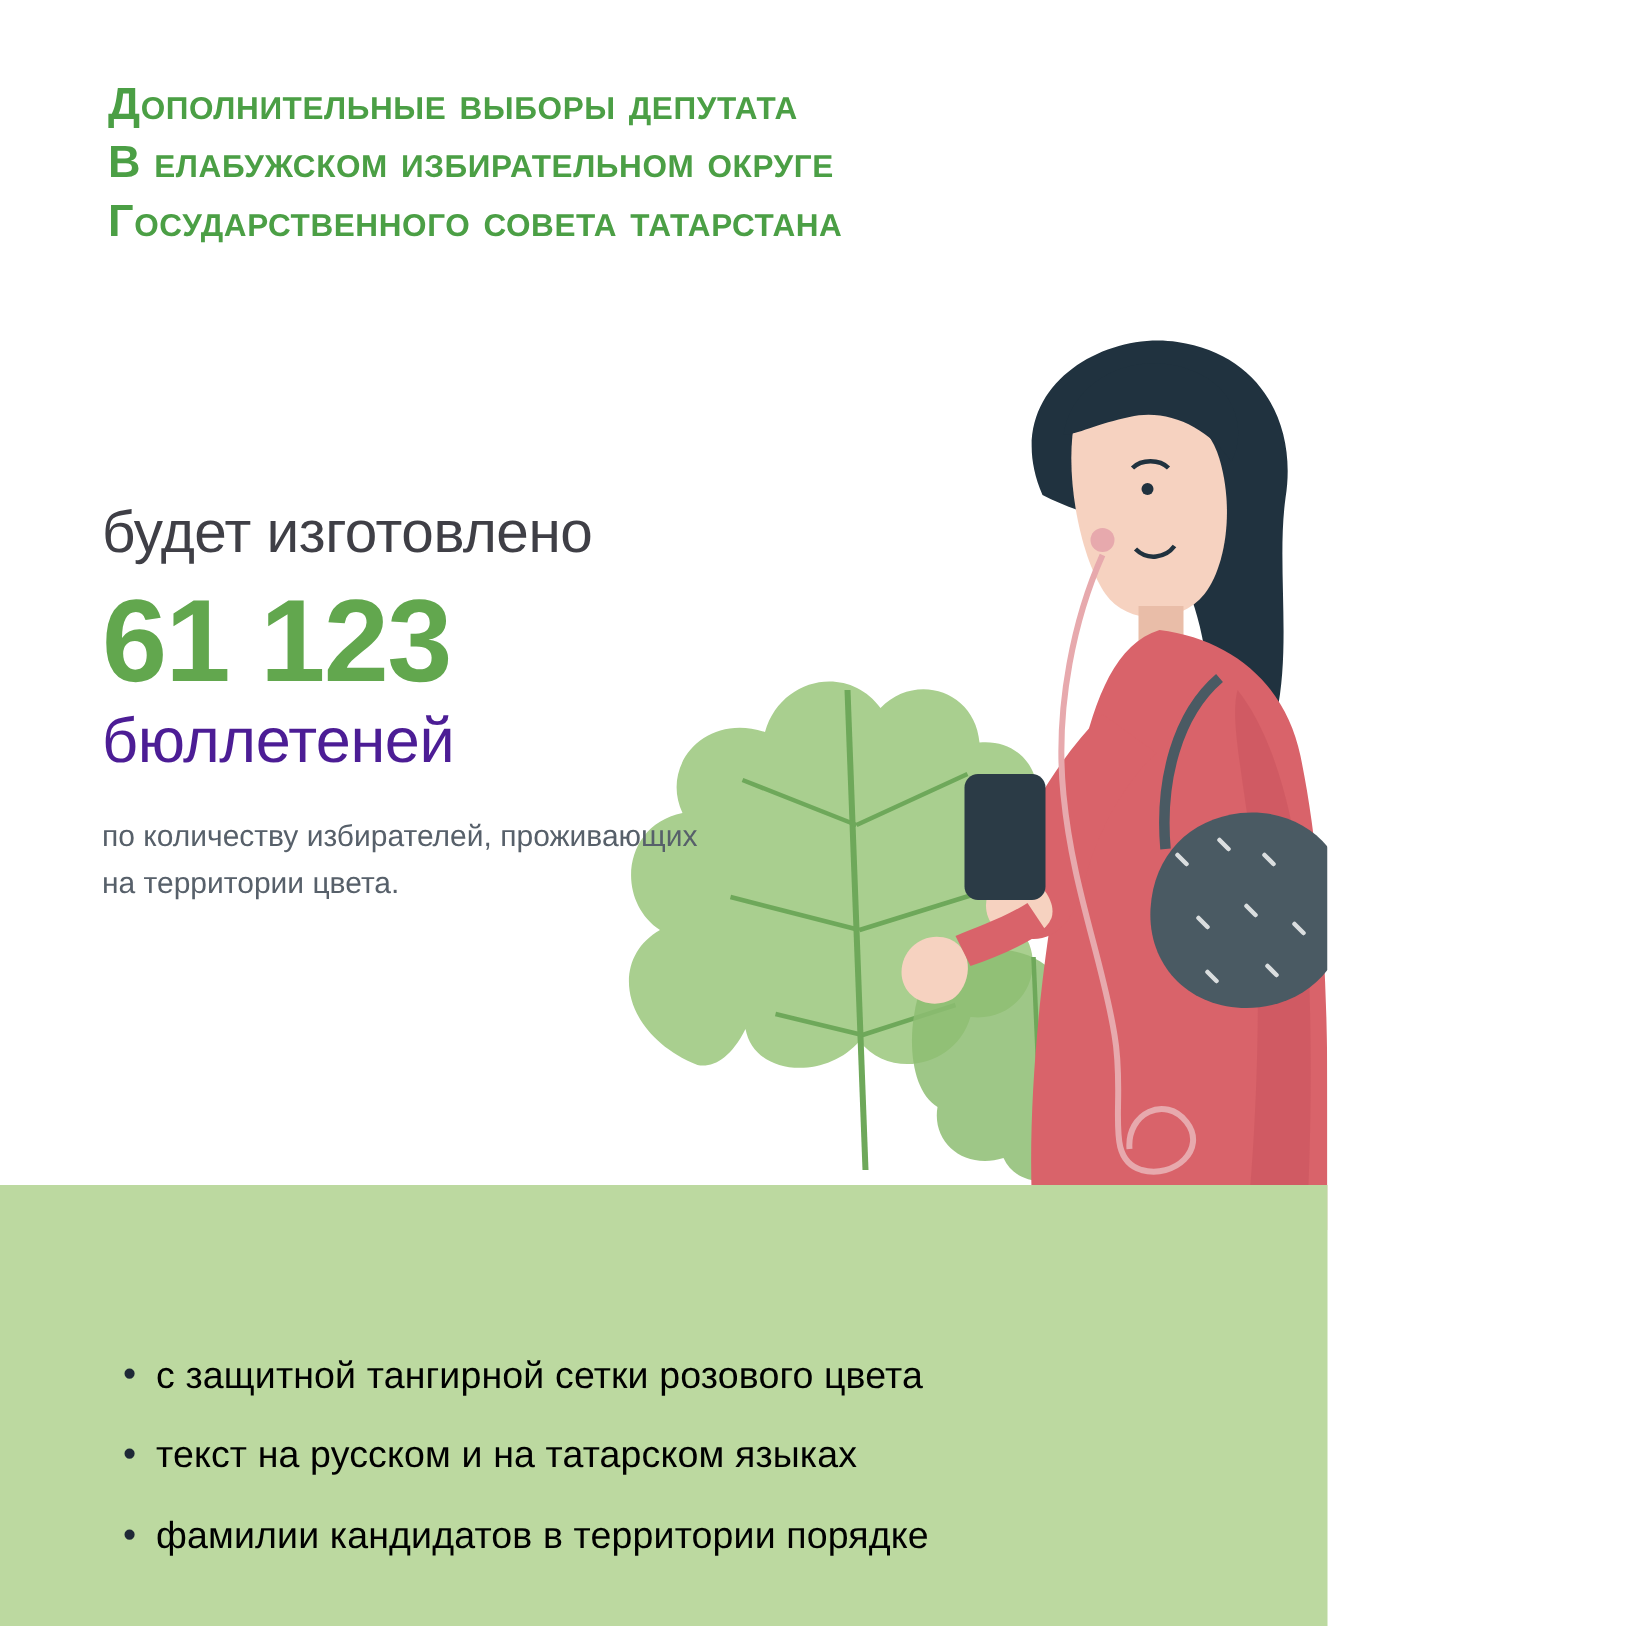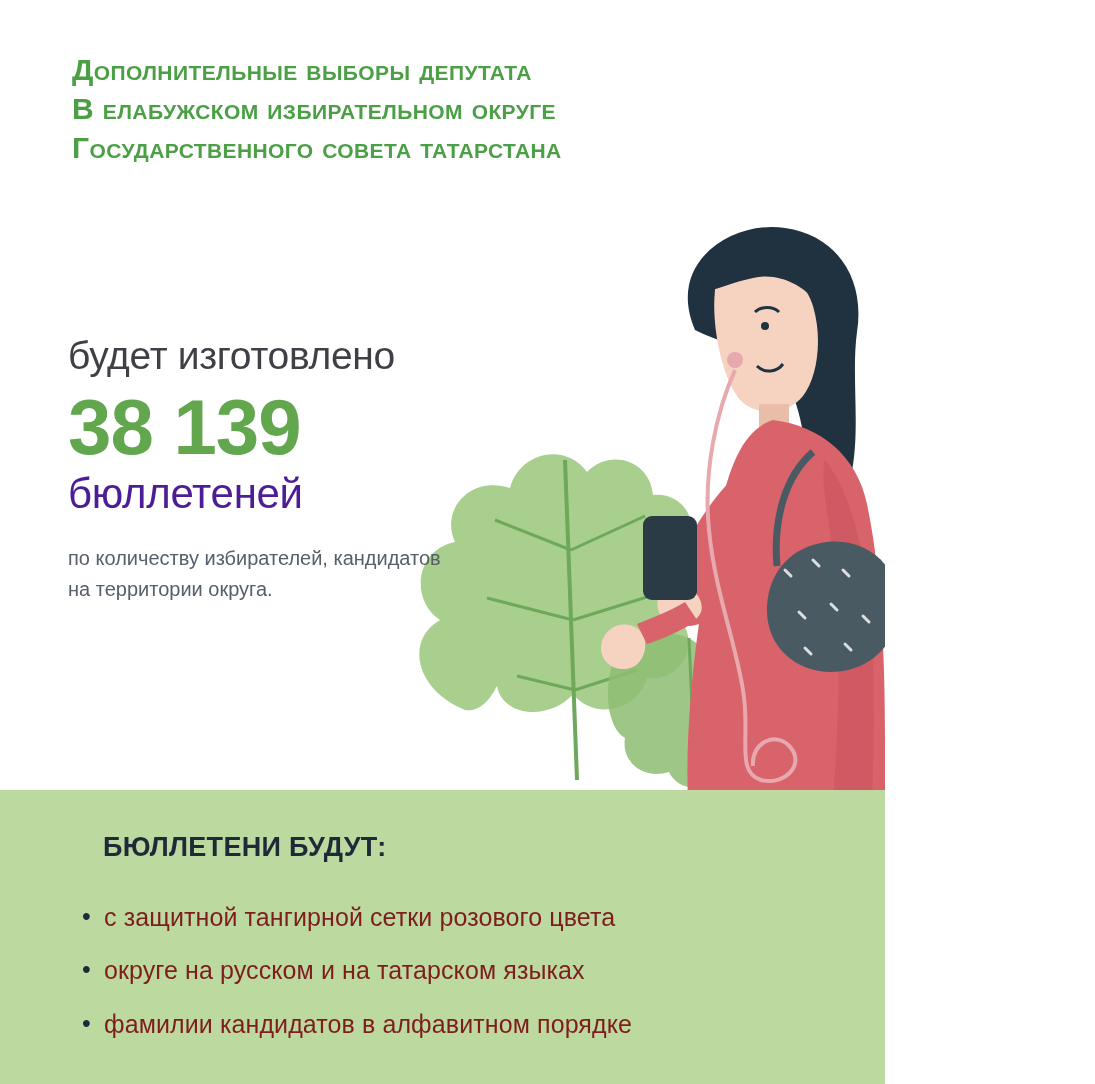--- a/index.html
+++ b/index.html
@@ -108,21 +108,21 @@
     position: absolute;
     left: 78px;
     top: 112px;
     list-style: none;
     margin: 0;
     padding: 0;
   }
   .bullet-item {
     position: relative;
     font-size: 25px;
-    color: #7f1d1d;
+    color: #000000;
     line-height: 1.25;
     padding-left: 26px;
     margin-bottom: 22px;
     letter-spacing: 0.1px;
   }
   .bullet-item::before {
     content: "•";
     position: absolute;
     left: 4px;
     top: -1px;
@@ -210,27 +210,26 @@
         <path d="M470 150 C 452 190, 438 250, 444 310 C 450 372, 470 420, 478 470
                  C 486 516, 470 552, 496 560 C 518 566, 540 546, 526 528
                  C 512 510, 486 522, 488 546" stroke="#e7a9ad" stroke-width="4" fill="none"></path>
         <circle cx="470" cy="140" r="8" fill="#e7a9ad"></circle>
       </g>
     </svg>
   </div>
 
   <div class="stats">
     <div class="stat-lead">будет изготовлено</div>
-    <div class="stat-number">38 139</div>
+    <div class="stat-number">61 123</div>
     <div class="stat-unit">бюллетеней</div>
-    <div class="stat-note">по количеству избирателей, кандидатов на территории округа.</div>
+    <div class="stat-note">по количеству избирателей, проживающих на территории цвета.</div>
   </div>
 
   <div class="bottom-panel">
-    <div class="bottom-title">БЮЛЛЕТЕНИ БУДУТ:</div>
     <ul class="bullet-list">
       <li class="bullet-item">с защитной тангирной сетки розового цвета</li>
-      <li class="bullet-item">округе на русском и на татарском языках</li>
-      <li class="bullet-item">фамилии кандидатов в алфавитном порядке</li>
+      <li class="bullet-item">текст на русском и на татарском языках</li>
+      <li class="bullet-item">фамилии кандидатов в территории порядке</li>
     </ul>
   </div>
 
 </div>
 
 </body></html>

